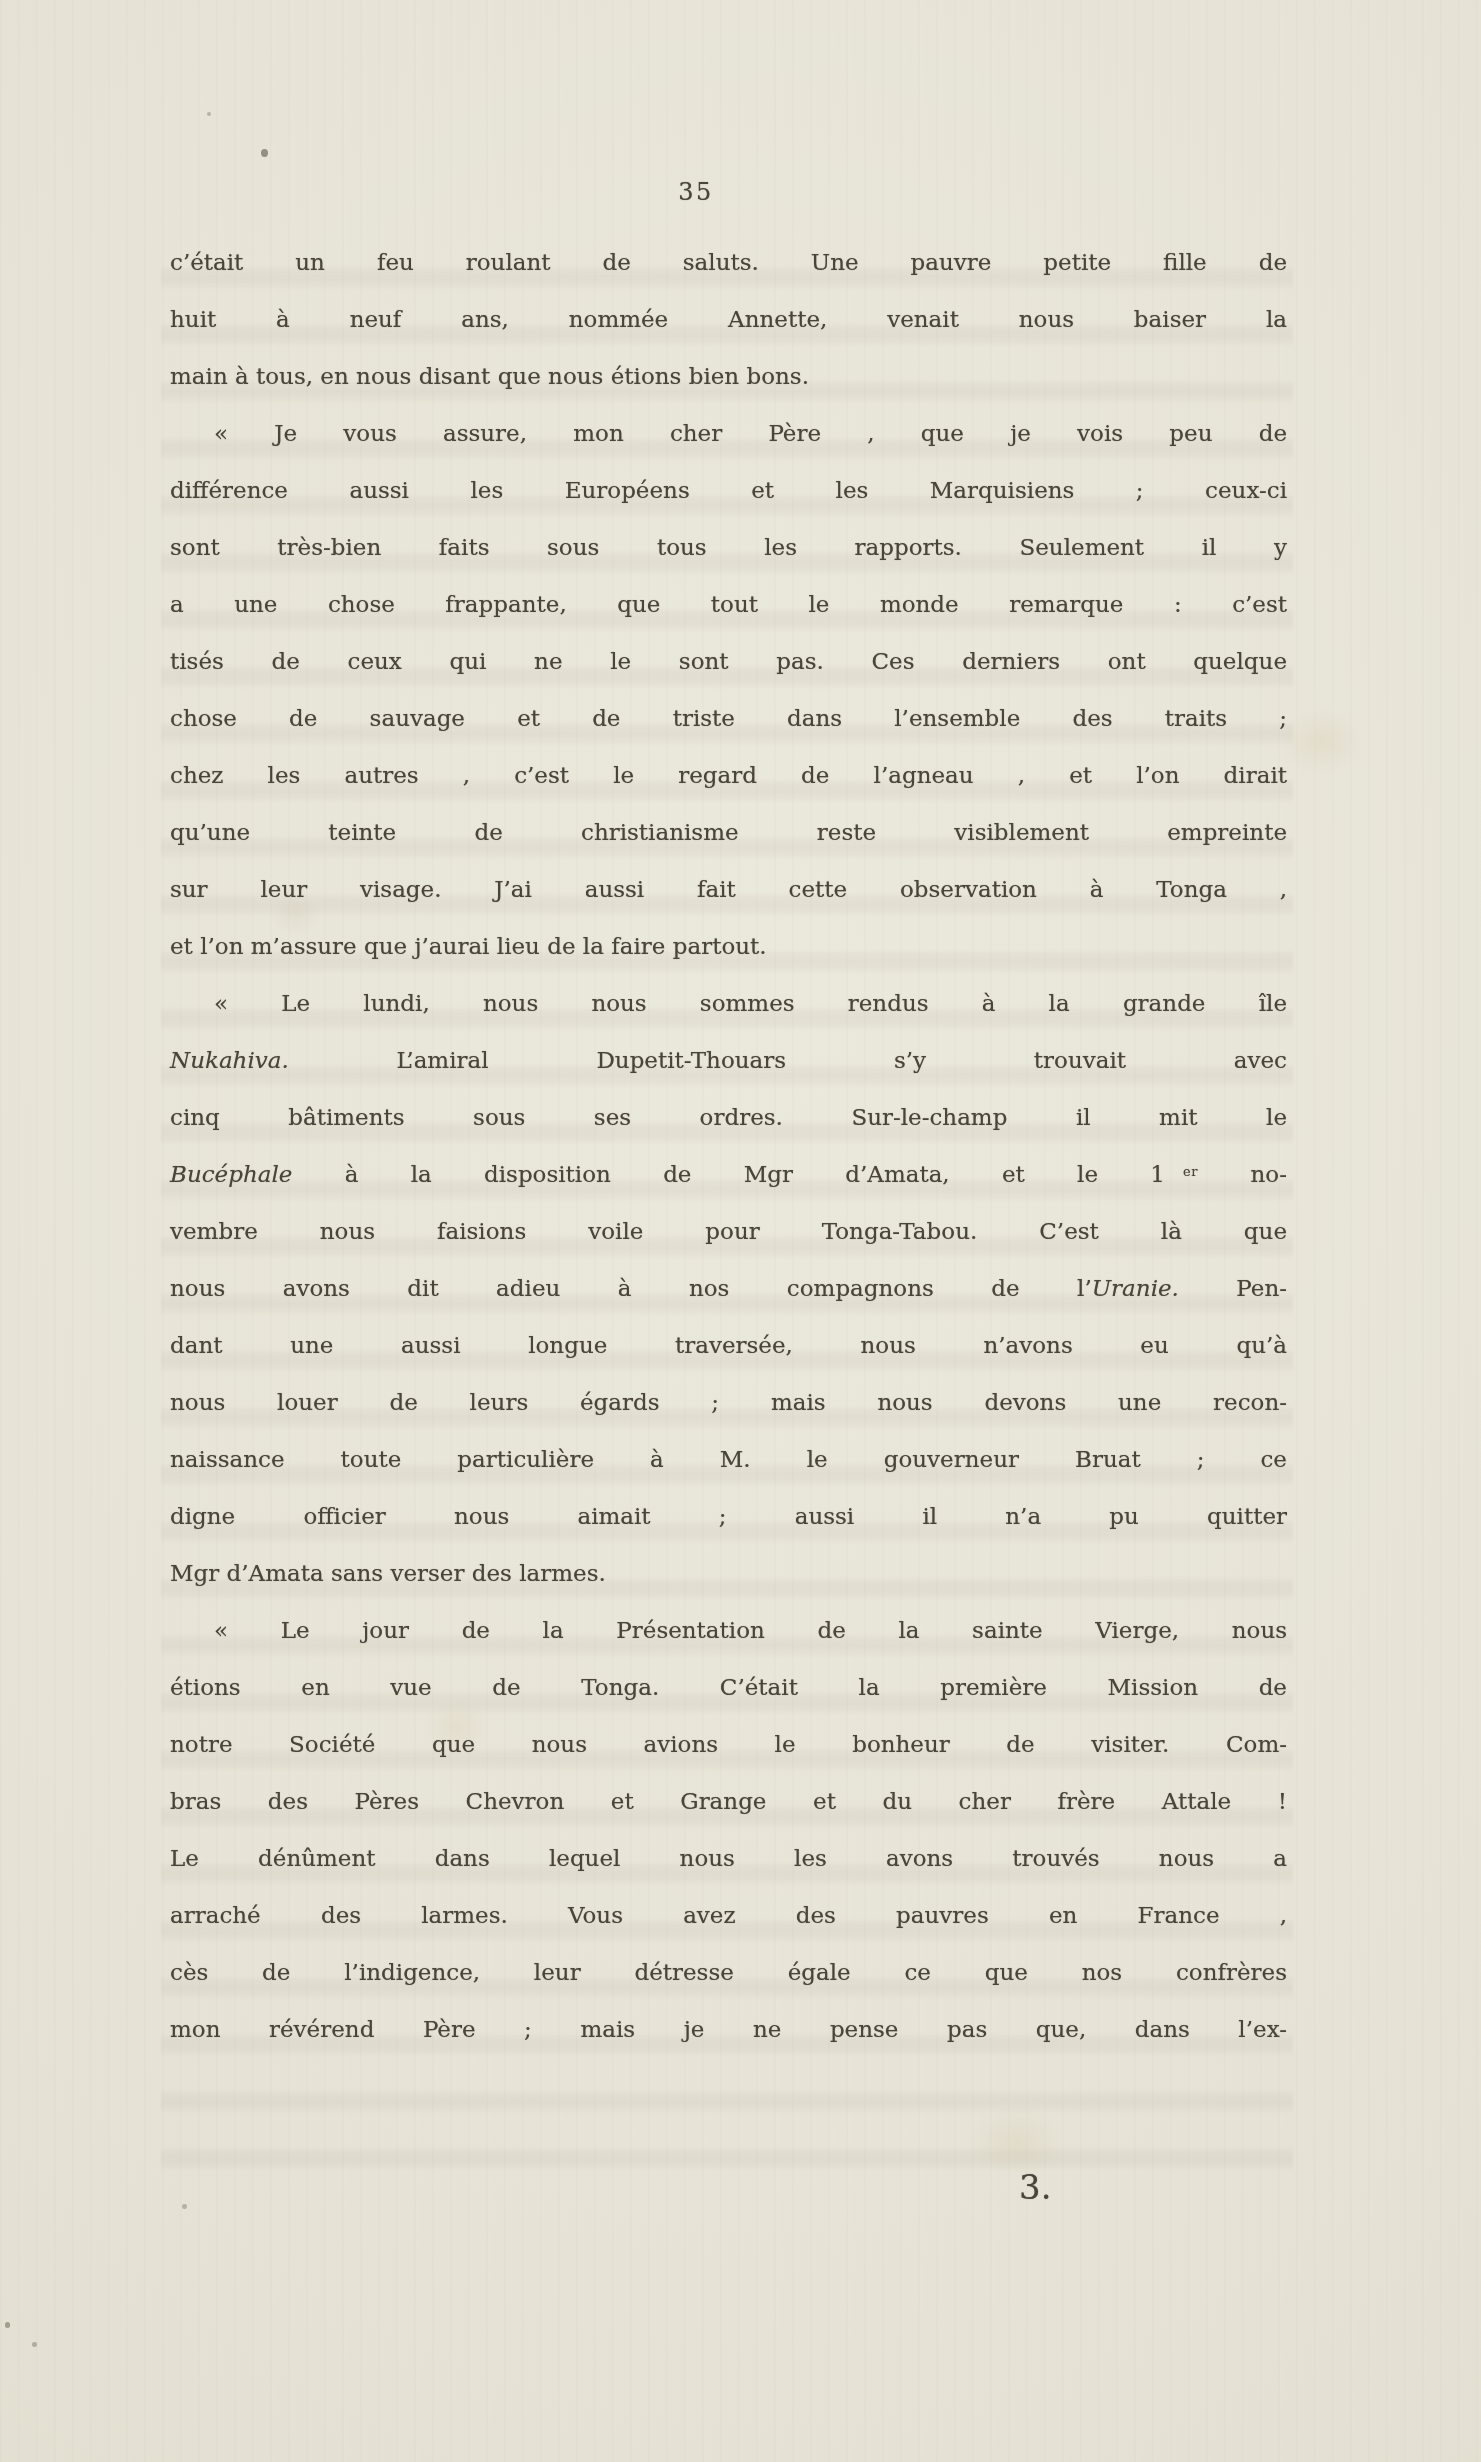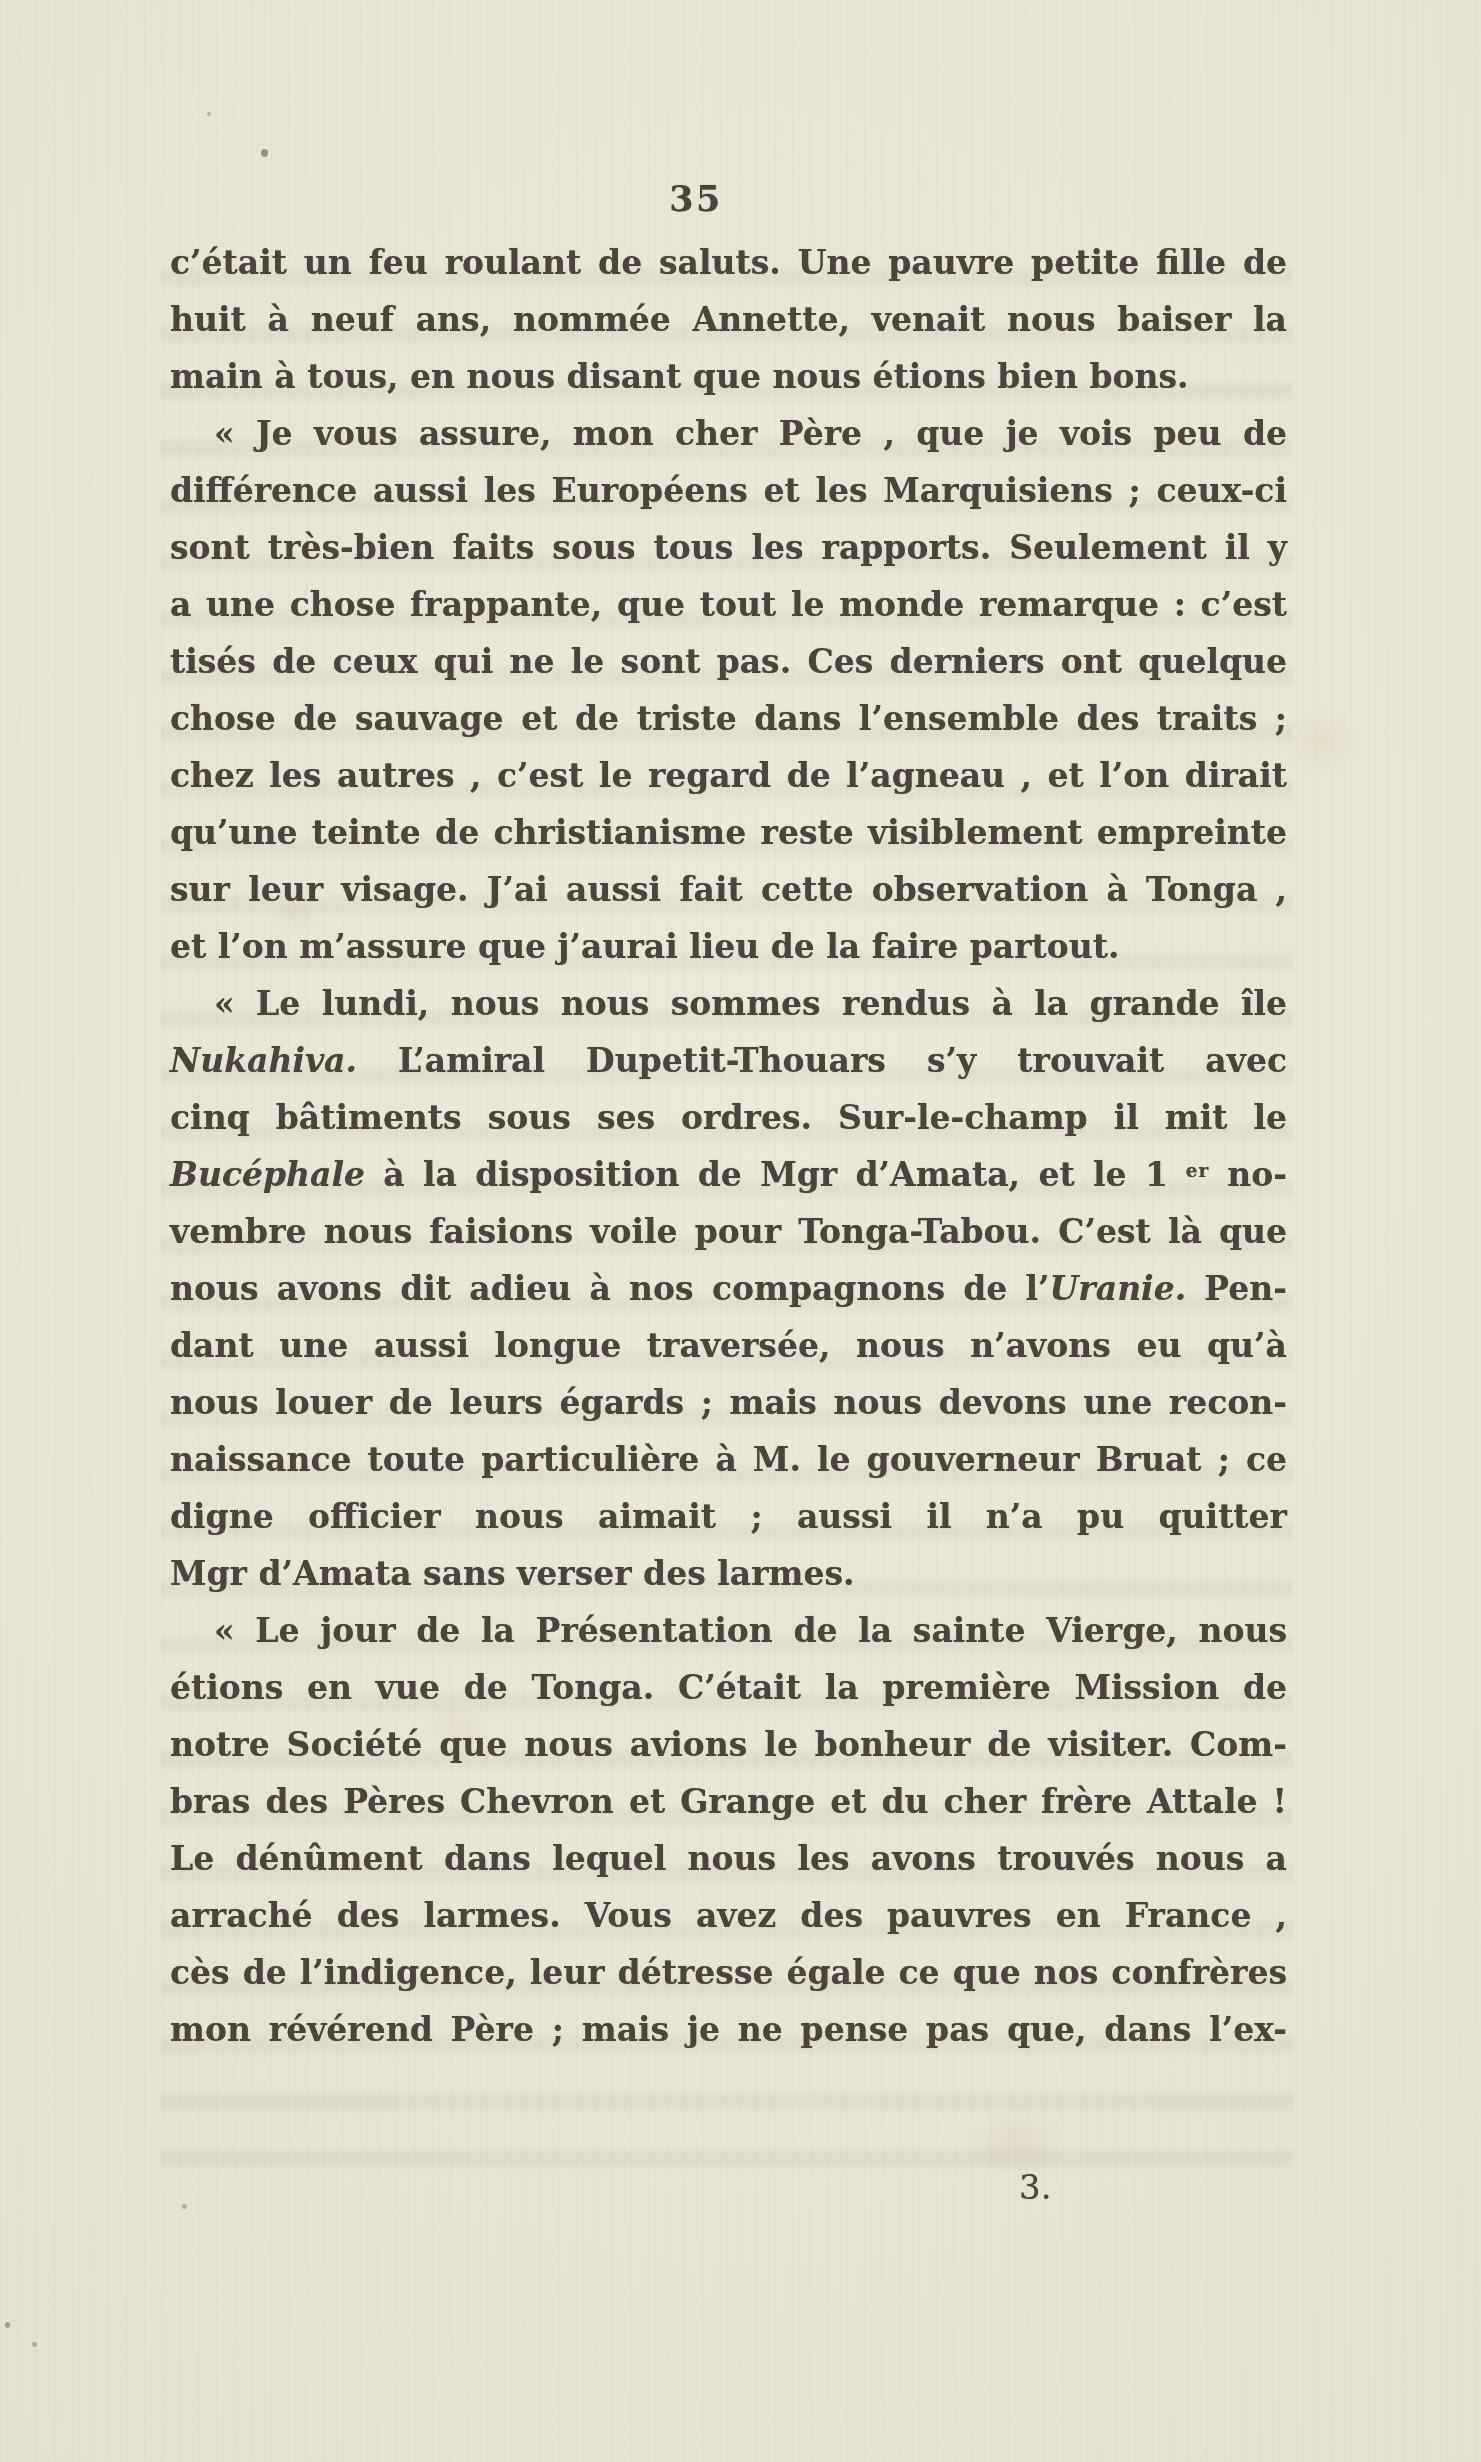--- a/index.html
+++ b/index.html
@@ -28,34 +28,32 @@
       rgba(255,255,250,0.02) 2.4px 5.5px,
       transparent 5.5px 18px);
     pointer-events: none;
   }
   .page-number {
     position: absolute;
     top: 178px;
     left: 647px;
     width: 98px;
     text-align: center;
-    font-size: 35px;
+    font-size: 24px;
     letter-spacing: 2.4px;
     text-shadow: 0 0 1px rgba(62,55,44,0.55);
-    font-weight: bold;
   }
   .text-block {
     position: absolute;
     left: 170px;
     top: 234px;
     width: 1117px;
-    font-size: 33px;
+    font-size: 23px;
     line-height: 57px;
     text-shadow: 0 0 0.9px rgba(66,59,48,0.5);
-    font-weight: bold;
   }
   
   .text-block::before {
     content: "";
     position: absolute;
     left: -9.5px;
     right: -6.3px;
     top: 0;
     height: 1940px;
     background: repeating-linear-gradient(to bottom,

